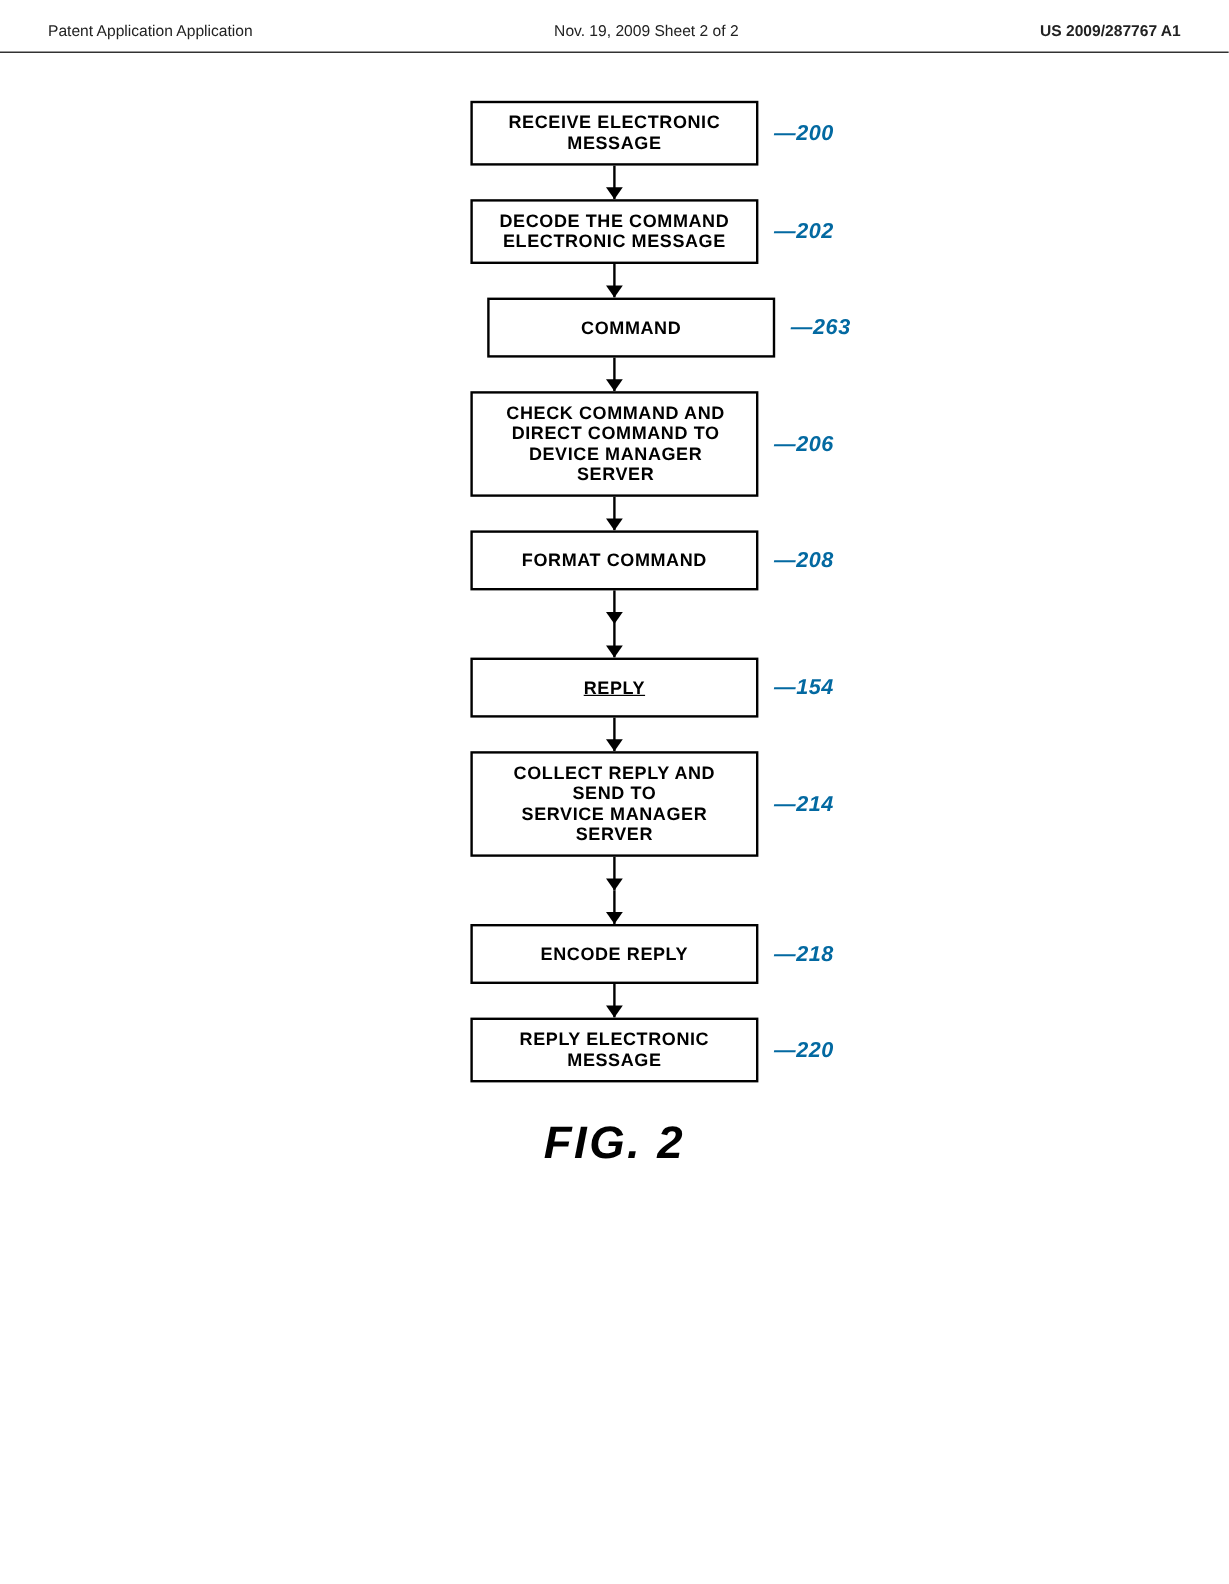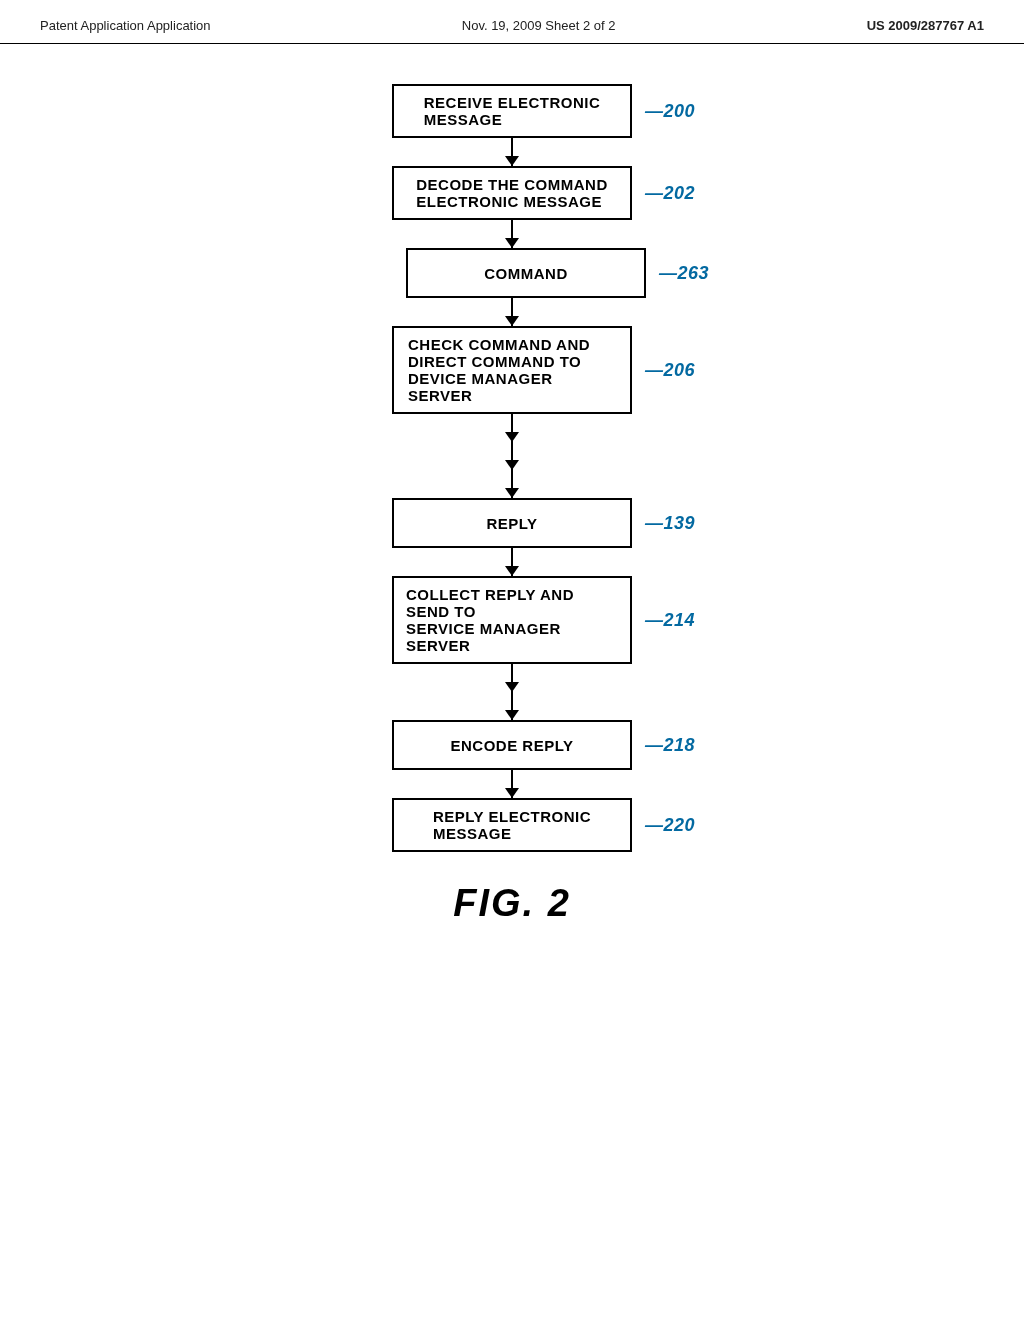--- a/index.html
+++ b/index.html
@@ -40,20 +40,21 @@
       position: relative;
     }
 
     .flow-box {
       border: 2px solid #000;
       width: 240px;
       min-height: 50px;
       display: flex;
       align-items: center;
       justify-content: center;
+      text-align: center;
       padding: 8px 12px;
       font-weight: bold;
       font-size: 15px;
       position: relative;
       background: #fff;
       letter-spacing: 0.5px;
     }
 
     .flow-label {
       position: absolute;
@@ -115,23 +116,24 @@
       <div class="arrow"></div>
       <div class="flow-box" style="white-space: pre-line;">DECODE THE COMMAND
 ELECTRONIC MESSAGE<span class="flow-label">—202</span></div>
       <div class="arrow"></div>
       <div class="flow-box" style="white-space: pre-line; margin-left: 28px;">COMMAND<span class="flow-label">—263</span></div>
       <div class="arrow"></div>
       <div class="flow-box" style="white-space: pre-line; padding-left: 14px;">CHECK COMMAND AND
 DIRECT COMMAND TO
 DEVICE MANAGER SERVER<span class="flow-label">—206</span></div>
       <div class="arrow"></div>
+      <div class="flow-box" style="white-space: pre-line;">FORMAT COMMAND<span class="flow-label">—208</span></div>
       <div class="arrow"></div>
       <div class="arrow"></div>
-      <div class="flow-box" style="white-space: pre-line;">REPLY<span class="flow-label">—139</span></div>
+      <div class="flow-box" style="white-space: pre-line; text-decoration: underline;">REPLY<span class="flow-label">—154</span></div>
       <div class="arrow"></div>
       <div class="flow-box" style="white-space: pre-line;">COLLECT REPLY AND SEND TO
 SERVICE MANAGER SERVER<span class="flow-label">—214</span></div>
       <div class="arrow"></div>
       <div class="arrow"></div>
       <div class="flow-box" style="white-space: pre-line;">ENCODE REPLY<span class="flow-label">—218</span></div>
       <div class="arrow"></div>
       <div class="flow-box" style="white-space: pre-line;">REPLY ELECTRONIC
 MESSAGE<span class="flow-label">—220</span></div>
     </div>

